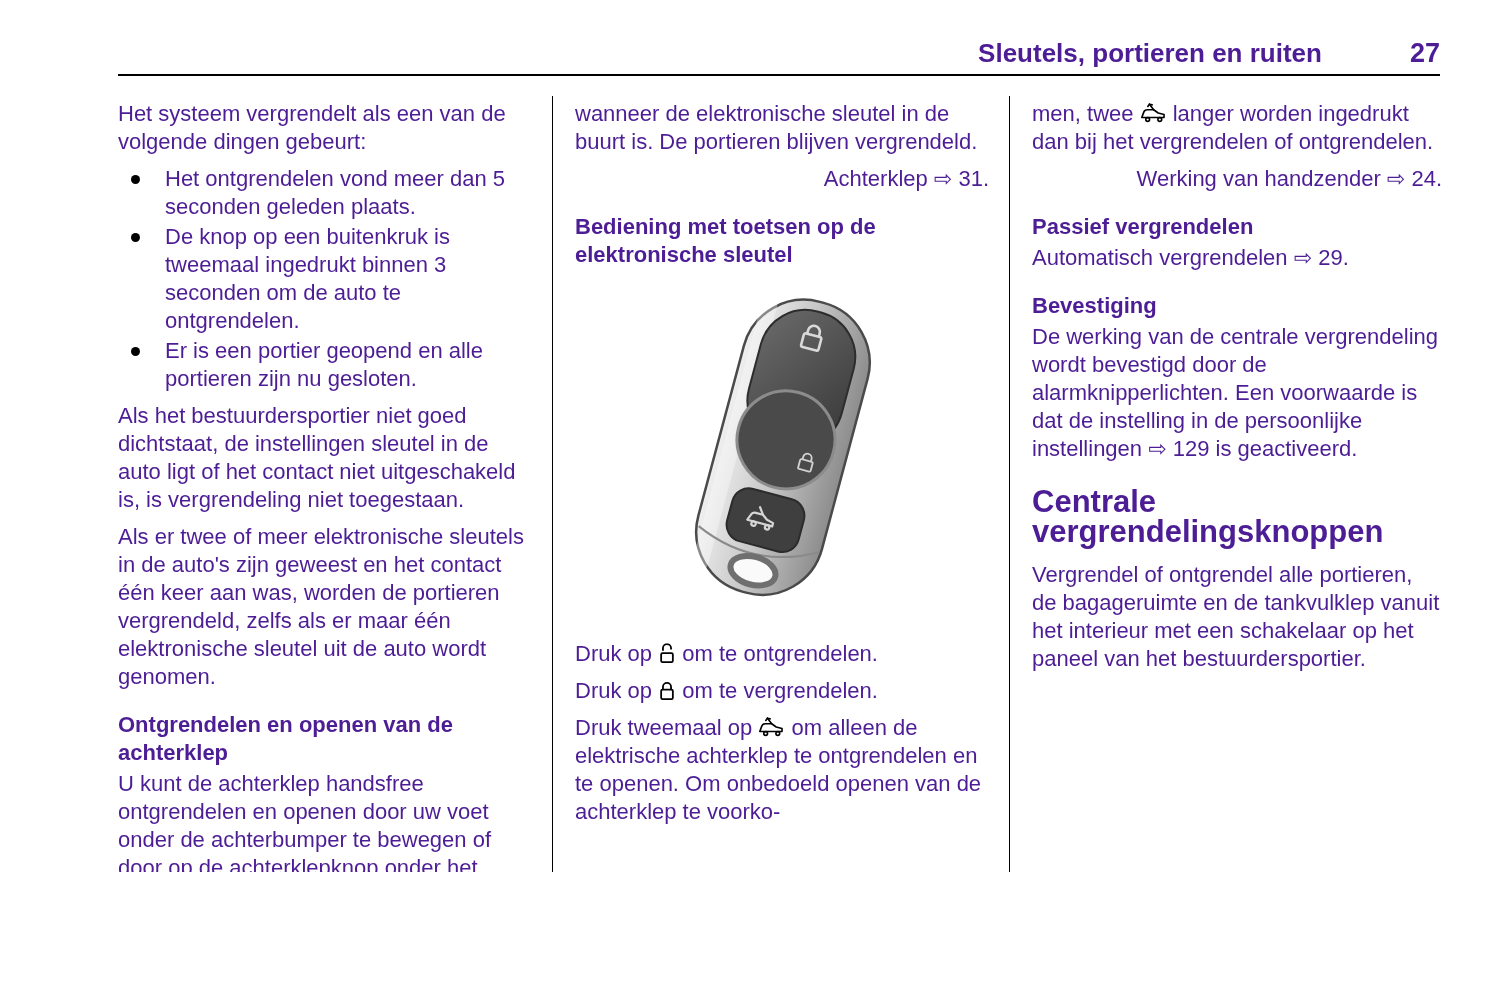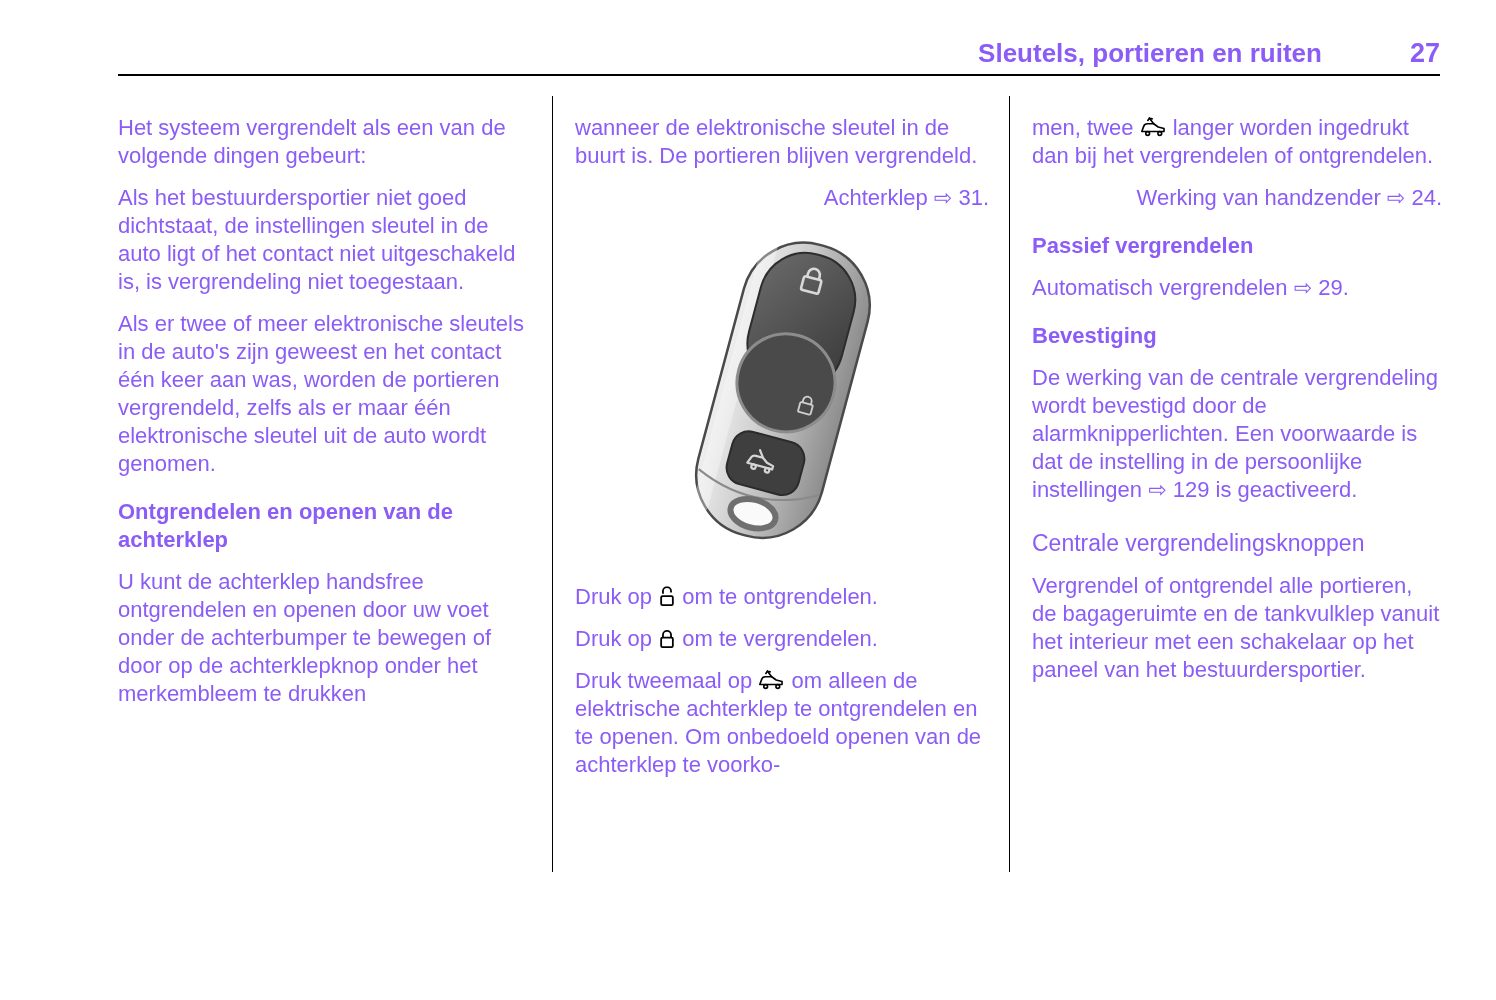--- a/index.html
+++ b/index.html
@@ -1,41 +1,41 @@
 <!DOCTYPE html>
 <html><head>
 <meta charset="utf-8">
 <style>
   html,body{margin:0;padding:0;background:#fff;}
   .page{
     position:relative;width:1496px;height:872px;background:#ffffff;
-    font-family:"Liberation Sans","DejaVu Sans",sans-serif;color:#8b5cf6;
+    font-family:"Liberation Sans","DejaVu Sans",sans-serif;color:#4c1d95;
     overflow:hidden;
   }
   
   .header{
     position:absolute;left:118px;right:56px;top:38px;
     display:flex;justify-content:flex-end;align-items:baseline;gap:88px;
   }
   .header-title{font-size:26px;font-weight:bold;}
   .header-page{font-size:27px;font-weight:bold;}
   .rule{position:absolute;left:118px;right:56px;top:74px;height:2px;background:#000;}
   
   .vdiv{position:absolute;top:96px;height:889px;width:1px;background:#000;}
   .vdiv1{left:552px;}
   .vdiv2{left:1009px;}
   
   .col{position:absolute;top:100px;font-size:22px;line-height:28px;}
   .col1{left:118px;width:414px;}
   .col2{left:575px;width:414px;}
   .col3{left:1032px;width:410px;}
-  .col p{margin:14px 0 9px 0;}
+  .col p{margin:0 0 9px 0;}
   .ref{margin:2px 0 10px 0;text-align:right;}
   .h-sub{font-size:22px;line-height:28px;font-weight:bold;margin:20px 0 3px 0;}
-  .h-big{font-size:23px;line-height:30px;font-weight:normal;margin:24px 0 14px 0;}
+  .h-big{font-size:31px;line-height:30px;font-weight:bold;margin:24px 0 14px 0;}
   
   .bullets{list-style:none;margin:0 0 9px 0;padding:0;}
   .bullets li{position:relative;padding-left:47px;margin:0 0 2px 0;}
   .bullets li::before{
     content:"";position:absolute;left:13px;top:10px;width:9px;height:9px;
     border-radius:50%;background:#000;
   }
   
   .ic{display:inline-block;vertical-align:-4px;}
   .ic-lock{width:18px;height:22px;}
@@ -73,29 +73,35 @@
     <div class="header-title">Sleutels, portieren en ruiten</div>
     <div class="header-page">27</div>
   </header>
   <div class="rule"></div>
 
   <div class="vdiv vdiv1"></div>
   <div class="vdiv vdiv2"></div>
 
   <section class="col col1">
     <p>Het systeem vergrendelt als een van de volgende dingen gebeurt:</p>
+    <ul class="bullets">
+      <li>Het ontgrendelen vond meer dan 5 seconden geleden plaats.</li>
+      <li>De knop op een buitenkruk is tweemaal ingedrukt binnen 3 seconden om de auto te ontgrendelen.</li>
+      <li>Er is een portier geopend en alle portieren zijn nu gesloten.</li>
+    </ul>
     <p>Als het bestuurdersportier niet goed dichtstaat, de instellingen sleutel in de auto ligt of het contact niet uitgeschakeld is, is vergrendeling niet toegestaan.</p>
     <p>Als er twee of meer elektronische sleutels in de auto's zijn geweest en het contact één keer aan was, worden de portieren vergrendeld, zelfs als er maar één elektronische sleutel uit de auto wordt genomen.</p>
     <h3 class="h-sub">Ontgrendelen en openen van de achterklep</h3>
     <p>U kunt de achterklep handsfree ontgrendelen en openen door uw voet onder de achterbumper te bewegen of door op de achterklepknop onder het merkembleem te drukken</p>
   </section>
 
   <section class="col col2">
     <p>wanneer de elektronische sleutel in de buurt is. De portieren blijven vergrendeld.</p>
     <p class="ref">Achterklep ⇨ 31.</p>
+    <h3 class="h-sub">Bediening met toetsen op de elektronische sleutel</h3>
 
     <div class="fob-figure">
       <svg width="330" height="330" viewBox="0 0 330 330">
         <defs>
           <linearGradient id="g-body" x1="0" y1="0" x2="1" y2="0">
             <stop offset="0" stop-color="#efefef"></stop>
             <stop offset="0.45" stop-color="#c9c9c9"></stop>
             <stop offset="1" stop-color="#8d8d8d"></stop>
           </linearGradient>
           <linearGradient id="g-panel" x1="0" y1="0" x2="1" y2="1">

